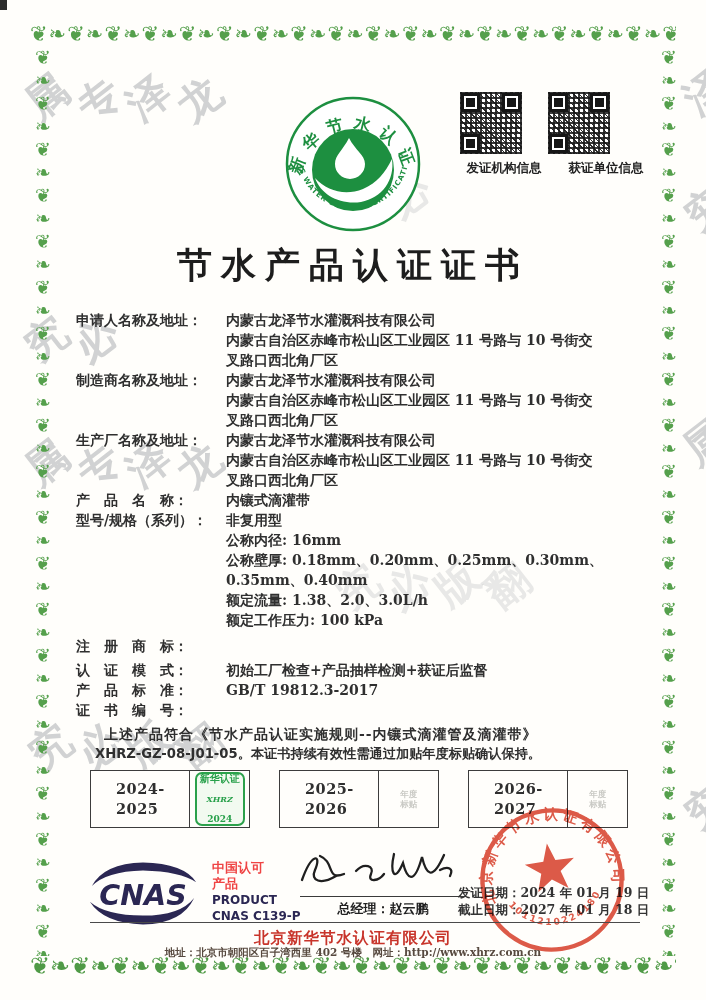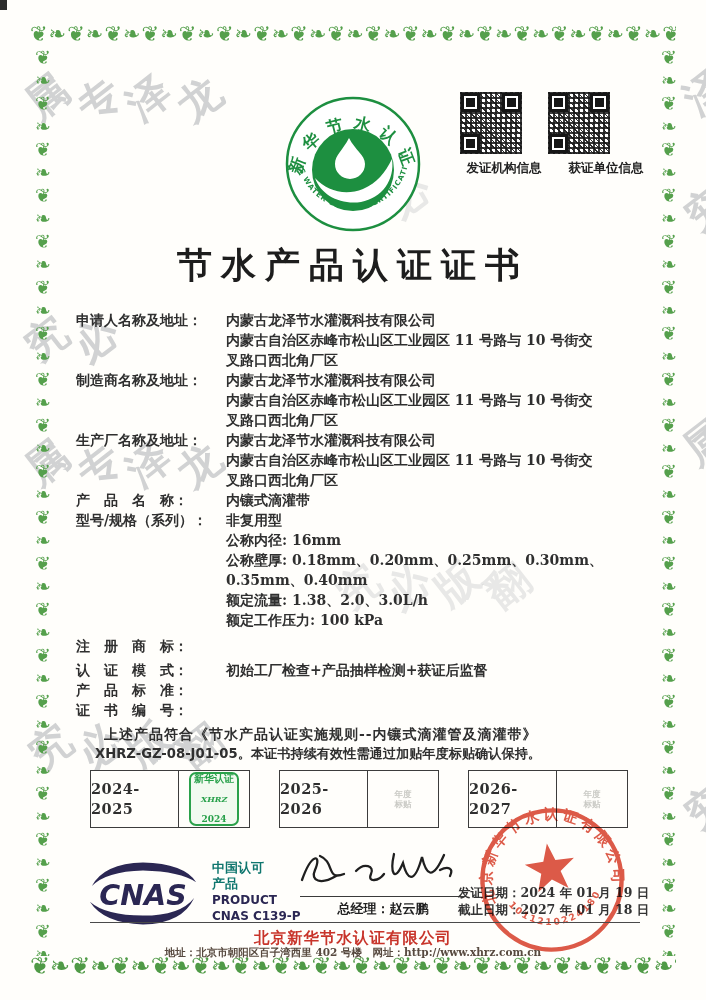--- a/index.html
+++ b/index.html
@@ -48,34 +48,34 @@
   .fvalue{flex:1;}
   .gap4{height:4px;} .gap6{height:6px;}
   .note{margin-top:5px;line-height:19px;}
   .note .l1{text-indent:28px;letter-spacing:1px;}
   .note .l2{font-family:"DejaVu Sans","Liberation Sans",sans-serif;font-size:13.2px;margin-left:19px;}
 
   
   .boxes{display:flex;justify-content:space-between;margin-top:7px;padding:0 4px 0 14px;}
   .ybox{display:flex;width:158px;height:56px;border:1.6px solid #3c3c3c;background:#fffefb;}
   .ybox .yl{flex:1.25;display:flex;align-items:center;justify-content:center;
-            font-size:14.5px;font-weight:bold;border-right:1.4px solid #3c3c3c;letter-spacing:0.5px;}
+            font-size:14.5px;font-weight:bold;border-right:1.4px solid #3c3c3c;letter-spacing:0.5px;margin-left:25px;}
   .ybox .yr{flex:1;display:flex;align-items:center;justify-content:center;}
   .sticker{width:46px;height:50px;border:2px solid #2ba14b;border-radius:7px;background:#f2faf0;
            display:flex;flex-direction:column;align-items:center;justify-content:center;color:#27a04a;}
   .sticker .s1{font-size:10px;font-weight:bold;letter-spacing:0;}
   .sticker .s2{font-size:8px;font-style:italic;font-weight:bold;}
   .sticker .s3{font-size:9px;font-weight:bold;}
   .ph{font-size:8.5px;color:#c9c9c4;text-align:center;line-height:10px;}
 
   
   .cnas-logo{position:absolute;left:84px;top:858px;}
   .cnas-text{position:absolute;left:212px;top:860px;line-height:16px;color:#2b2753;
              font-family:"DejaVu Sans","Liberation Sans",sans-serif;font-weight:bold;}
-  .cnas-text .c1,.cnas-text .c2{font-size:13px;color:#0f766e;}
+  .cnas-text .c1,.cnas-text .c2{font-size:13px;color:#ef4444;}
   .cnas-text .c3{font-size:12px;} .cnas-text .c4{font-size:12px;}
   .sig{position:absolute;left:290px;top:840px;}
   .sig-rule{position:absolute;left:300px;top:896px;width:166px;border-top:1.6px solid #3a3a3a;}
   .manager{position:absolute;left:300px;top:900px;width:166px;text-align:center;
            font-size:13px;font-weight:bold;color:#222;}
   .dates{position:absolute;left:458px;top:885px;font-size:12.5px;font-weight:bold;color:#333;line-height:16.5px;}
   .rule-full{position:absolute;left:90px;top:922px;width:550px;border-top:1.6px solid #4a4a4a;}
   .company-red{position:absolute;left:0;top:928px;width:100%;text-align:center;
                font-size:15.5px;font-weight:bold;color:#c8342a;letter-spacing:1px;}
   .contact{position:absolute;left:0;top:946px;width:100%;text-align:center;
@@ -234,20 +234,21 @@
       <div class="flabel">注　册　商　标：</div>
       <div class="fvalue"></div>
     </div>
     <div class="gap4"></div>
     <div class="frow">
       <div class="flabel">认　证　模　式：</div>
       <div class="fvalue">初始工厂检查+产品抽样检测+获证后监督</div>
     </div>
     <div class="frow">
       <div class="flabel">产　品　标　准：</div>
+      <div class="fvalue">GB/T 19812.3-2017</div>
     </div>
     <div class="frow">
       <div class="flabel">证　书　编　号：</div>
     </div>
 
     <div class="note">
       <div class="l1">上述产品符合《节水产品认证实施规则--内镶式滴灌管及滴灌带》</div>
       <div class="l2">XHRZ-GZ-08-J01-05。本证书持续有效性需通过加贴年度标贴确认保持。</div>
     </div>
 

